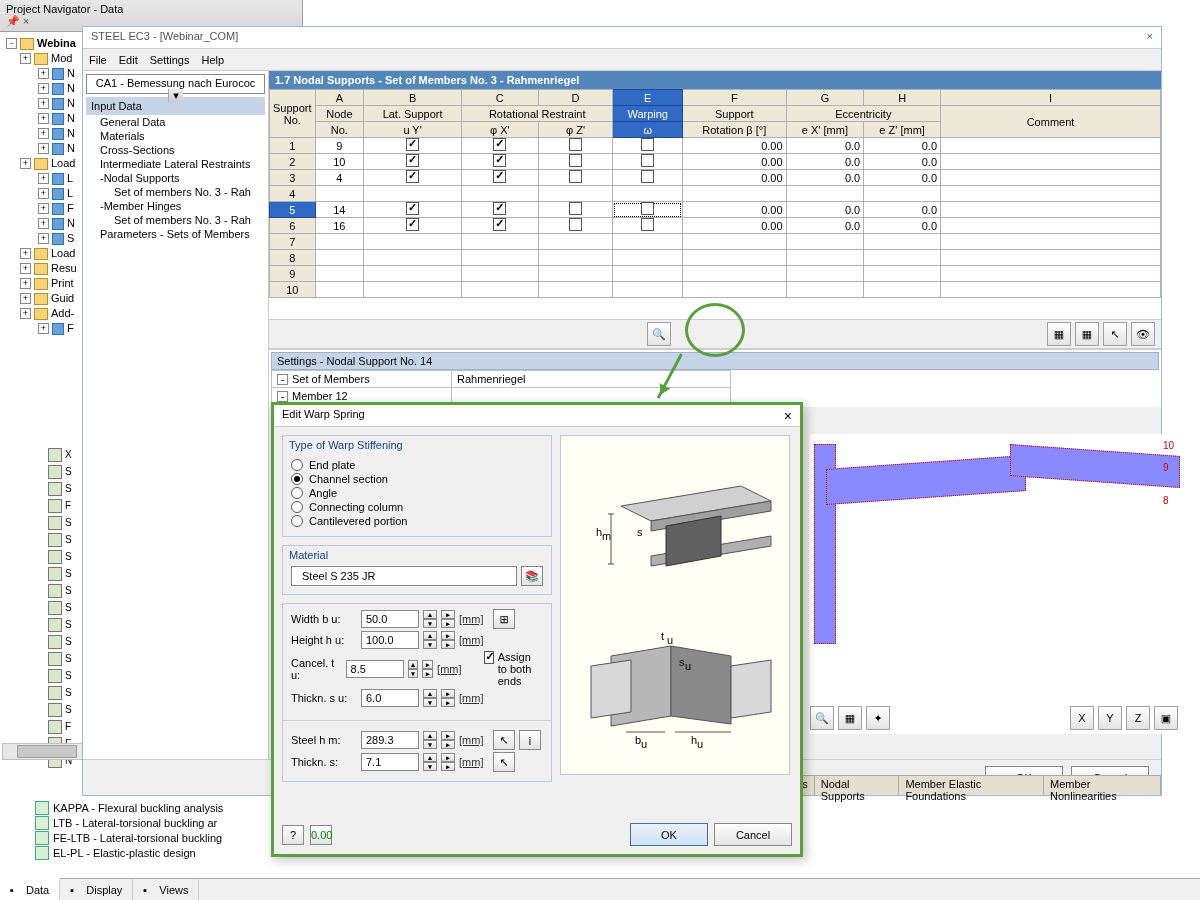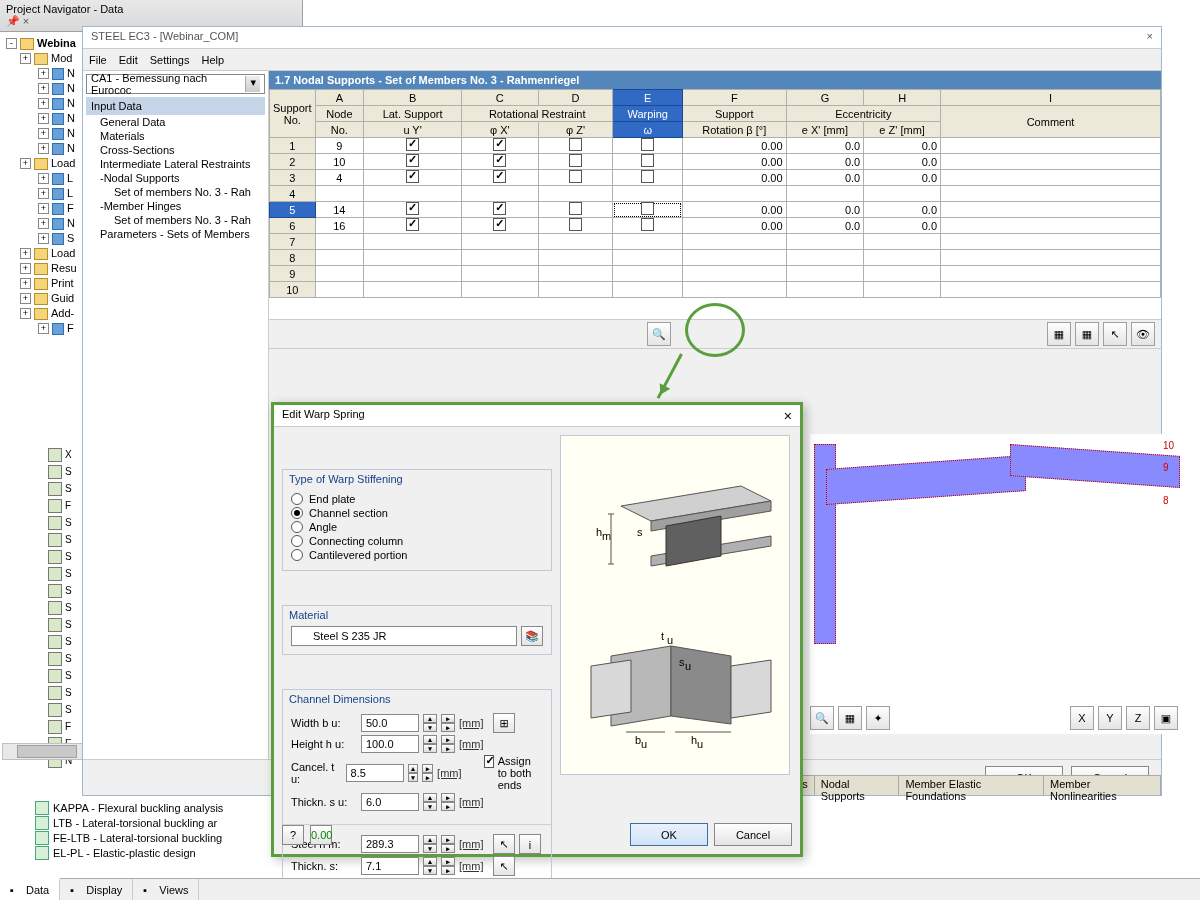--- a/index.html
+++ b/index.html
@@ -37,21 +37,21 @@
 .bottom-nav .bt.active { background:#fff; font-weight:normal; border-top:2px solid #fff; margin-top:-1px; }
 .bottom-nav .bi { width:12px; height:12px; }
 
 
 .steel-win { position:absolute; left:82px; top:26px; width:1080px; height:770px; background:#f0f0f0; border:1px solid #a0b8d0; }
 .steel-title { height:22px; background:#fff; border-bottom:1px solid #ccc; padding:3px 8px; display:flex; justify-content:space-between; color:#555; }
 .steel-menu { height:22px; padding:2px 6px; display:flex; gap:12px; background:#f0f0f0; border-bottom:1px solid #ccc;align-items:center; }
 .steel-menu span { cursor:pointer; }
 .steel-body { display:flex; height: calc(100% - 44px); }
 .steel-left { width:186px; border-right:1px solid #ccc; background:#fff; padding:0; overflow:hidden; }
-.steel-left .combo { margin:3px; height:20px; border:1px solid #888; background:#fff; padding:2px 4px; display:flex; justify-content:space-between; align-items:center; }
+.steel-left .combo { margin:3px; height:20px; border:1px solid #888; background:#fff; padding:2px 4px; display:flex; justify-content:space-between; align-items:center;flex-direction:column; }
 .steel-left .combo .ar { width:15px; height:16px; background:linear-gradient(#eee,#ccc); border-left:1px solid #aaa; text-align:center; }
 .steel-left .hdr2 { background:#c6d4e8; padding:3px 5px; font-weight:normal; margin:2px 3px 0 3px; }
 .steel-left .tree2 { margin:0 3px; }
 .steel-left .tree2 .tn { padding:1px 0; }
 
 
 .steel-right { flex:1; display:flex; flex-direction:column; }
 .grid-title { background:#5386bb; color:#fff; padding:3px 6px; font-weight:bold; }
 .grid-wrap { background:#fff; position:relative; height:230px; }
 table.grid { border-collapse:collapse; width:100%; }
@@ -84,28 +84,28 @@
 .model-tabs { position:absolute; bottom:0; left:190px; right:0; height:20px; display:flex; background:#ece9d8; border-top:1px solid #aaa; }
 .model-tabs .mt { padding:2px 6px; border-right:1px solid #aaa; cursor:pointer; font-size:11px; background:#e4e0d0; }
 .model-tabs .mt.active { background:#fff; }
 
 
 .dlg { position:absolute; left:271px; top:402px; width:532px; height:455px; background:#f0f0f0; border:3px solid #5a9e3e; box-shadow:3px 3px 10px rgba(0,0,0,.25); }
 .dlg-title { height:22px; background:#fff; padding:3px 8px; display:flex; justify-content:space-between; border-bottom:1px solid #ccc; }
 .dlg-title .x { cursor:pointer; font-size:14px; }
 .dlg-body { display:flex; padding:8px; gap:8px; }
 .dlg-left { width:270px; }
-.group { border:1px solid #c0c8d8; margin-bottom:8px;margin-top:34px; }
+.group { border:1px solid #c0c8d8; margin-bottom:8px; }
 .group .gh { color:#15428b; padding:3px 6px; }
 .group .gc { padding:4px 8px 8px 8px; }
 .radio { display:flex; align-items:center; gap:6px; padding:1px 0; }
 .radio .r { width:12px; height:12px; border:1px solid #555; border-radius:50%; background:#fff; position:relative; }
 .radio .r.on::after { content:""; position:absolute; left:2px; top:2px; width:6px; height:6px; border-radius:50%; background:#000; }
 .mat-row { display:flex; gap:4px; padding:2px 8px 8px 8px; }
-.mat-row input { flex:1; height:20px; border:1px solid #888; padding:0 21px; background:#fff; }
+.mat-row input { flex:1; height:20px; border:1px solid #888; padding:0 10px; background:#fff; }
 .dim-row { display:flex; align-items:center; gap:4px; padding:1px 0; }
 .dim-row label { width:66px; }
 .dim-row .ninput { width:58px; height:18px; border:1px solid #888; text-align:left; padding:0 4px; background:#fff; }
 .spin { width:14px; display:flex; flex-direction:column; }
 .spin b { height:9px; border:1px solid #888; background:linear-gradient(#fff,#ddd); font-size:7px; text-align:center; line-height:7px; cursor:pointer; }
 .unit { width:30px; color:#333;text-decoration:underline; }
 .pickbtn { width:22px; height:20px; border:1px solid #888; background:linear-gradient(#fff,#e4e4e4); cursor:pointer; }
 .assign-chk { display:flex; gap:4px; align-items:flex-start; margin-left:18px; }
 .dlg-right { flex:1; }
 .preview { width:230px; height:340px; border:1px solid #c0c8d8; background:#fffff3; position:relative; }
@@ -486,20 +486,37 @@
           </table>
       </div>
       <div class="toolbar-mid">
         <div style="flex:1;display:flex;justify-content:center">
             <button class="tbtn">🔍</button>
           </div>
         <button class="tbtn">▦</button>
         <button class="tbtn">▦</button>
         <button class="tbtn">↖</button>
         <button class="tbtn">👁</button>
+      </div>
+      <div class="settings-panel">
+        <div class="shdr">Settings - Nodal Support No. 14</div>
+        <table id="settings-tbl">
+            <tbody>
+              <tr>
+                <td class="k"><span class="pm">-</span>Set of Members</td>
+                <td>Rahmenriegel</td>
+              </tr>
+            </tbody>
+            <tbody>
+              <tr>
+                <td class="k"><span class="pm">-</span>Member 12</td>
+                <td></td>
+              </tr>
+            </tbody>
+          </table>
       </div>
     </div>
   </div>
   <div class="steel-footbar">
     <button class="bigbtn">OK</button>
     <button class="bigbtn">Cancel</button>
   </div>
   <div class="model-tabs" id="model-tabs">
       <div class="mt active">Nodes</div>
       <div class="mt ">Materials</div>
@@ -568,21 +585,20 @@
           </div>
       </div>
       <div class="group">
         <div class="gh">Material</div>
         <div class="mat-row">
           <input value="Steel S 235 JR" style="">
           <button class="pickbtn">📚</button>
         </div>
       </div>
       <div class="group">
-        <div class="gh">Channel Dimensions</div>
         <div class="gc" id="dims">
             <div class="dim-row">
     <label>Width b u:</label>
     <input class="ninput" value="50.0" style="">
     <div class="spin">
                 <b>▴</b>
                 <b>▾</b>
               </div>
     <div class="spin">
                 <b>▸</b>

